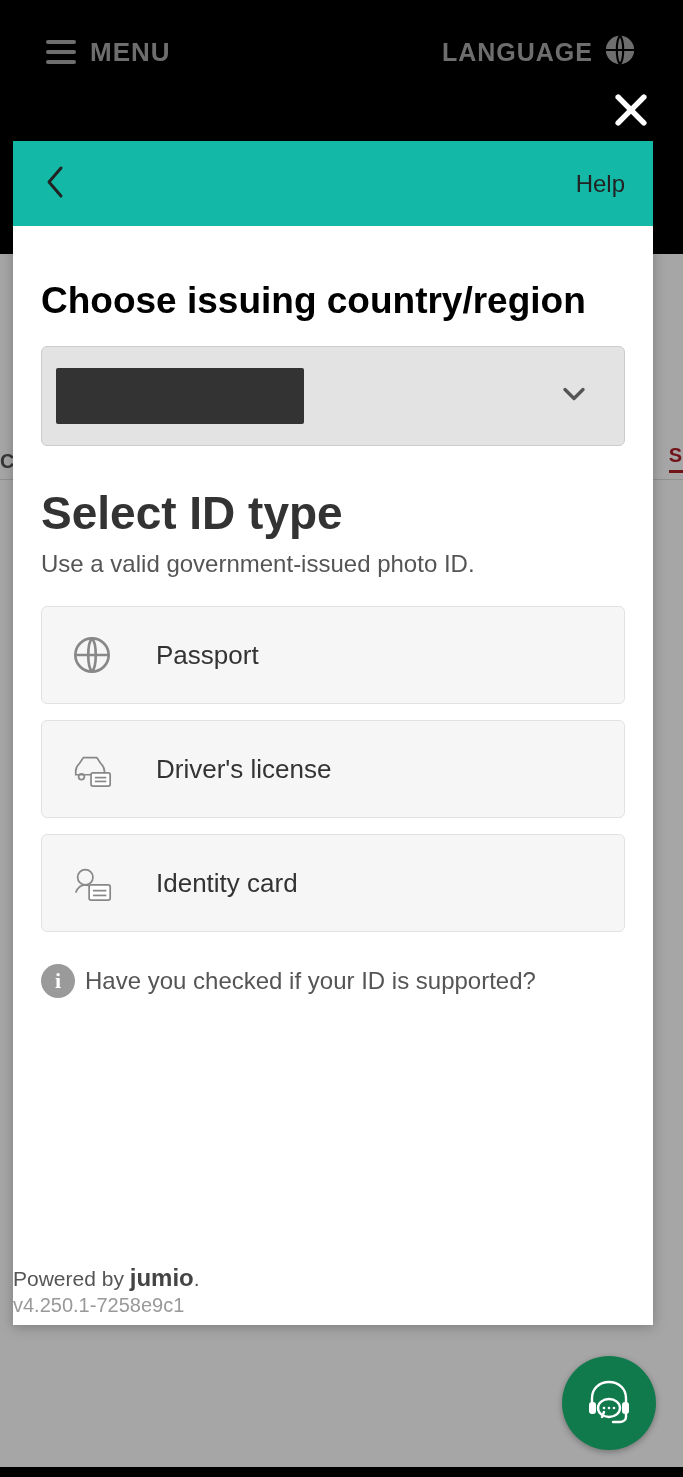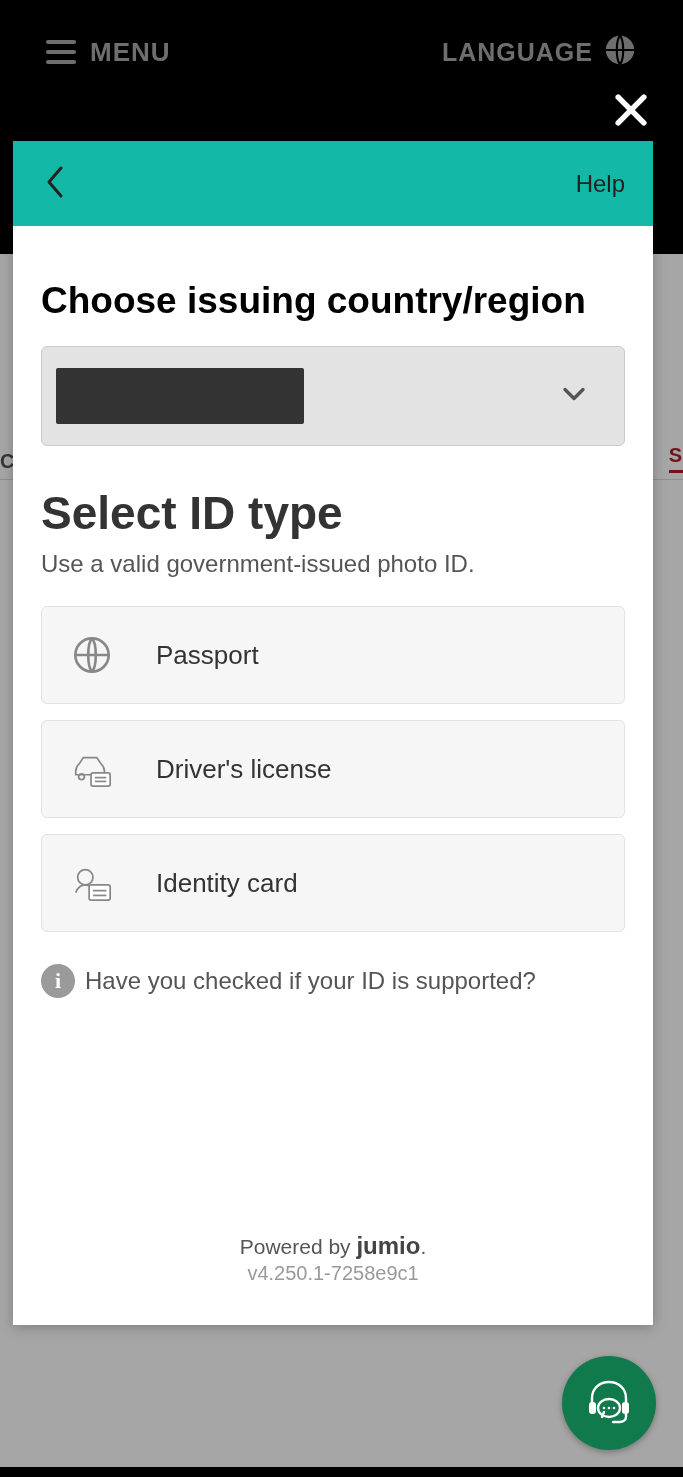--- a/index.html
+++ b/index.html
@@ -217,22 +217,22 @@
       display: flex;
       align-items: center;
       justify-content: center;
     }
     .supported-text {
       font-size: 24px;
       color: #555;
     }
 
     .modal-footer {
-      text-align: center;
-      padding-bottom: 40px;
+      text-align: left;
+      padding-bottom: 8px;
     }
     .powered {
       font-size: 21px;
       color: #555;
     }
     .powered .brand {
       font-weight: 600;
       font-size: 24px;
       color: #444;
     }

